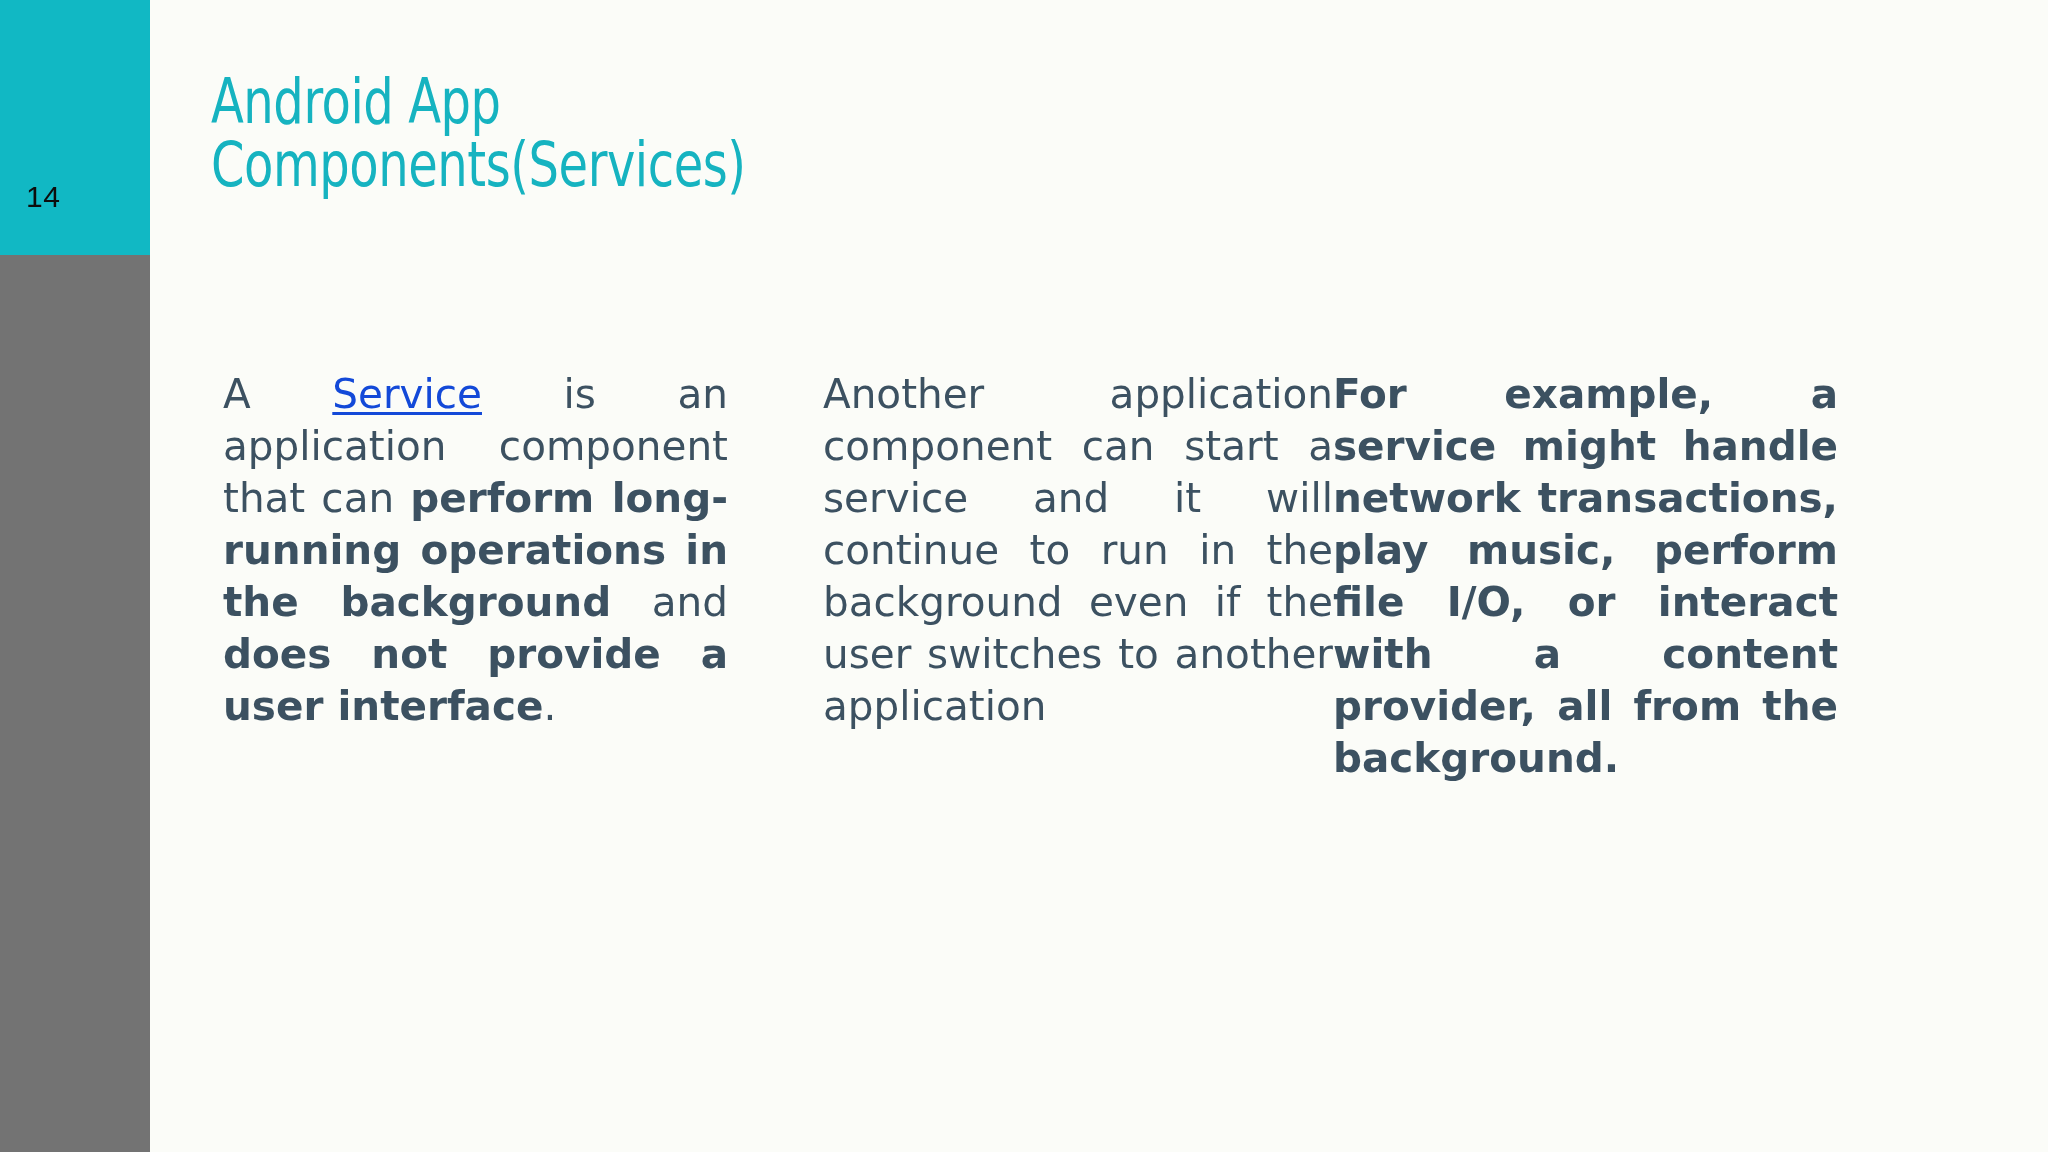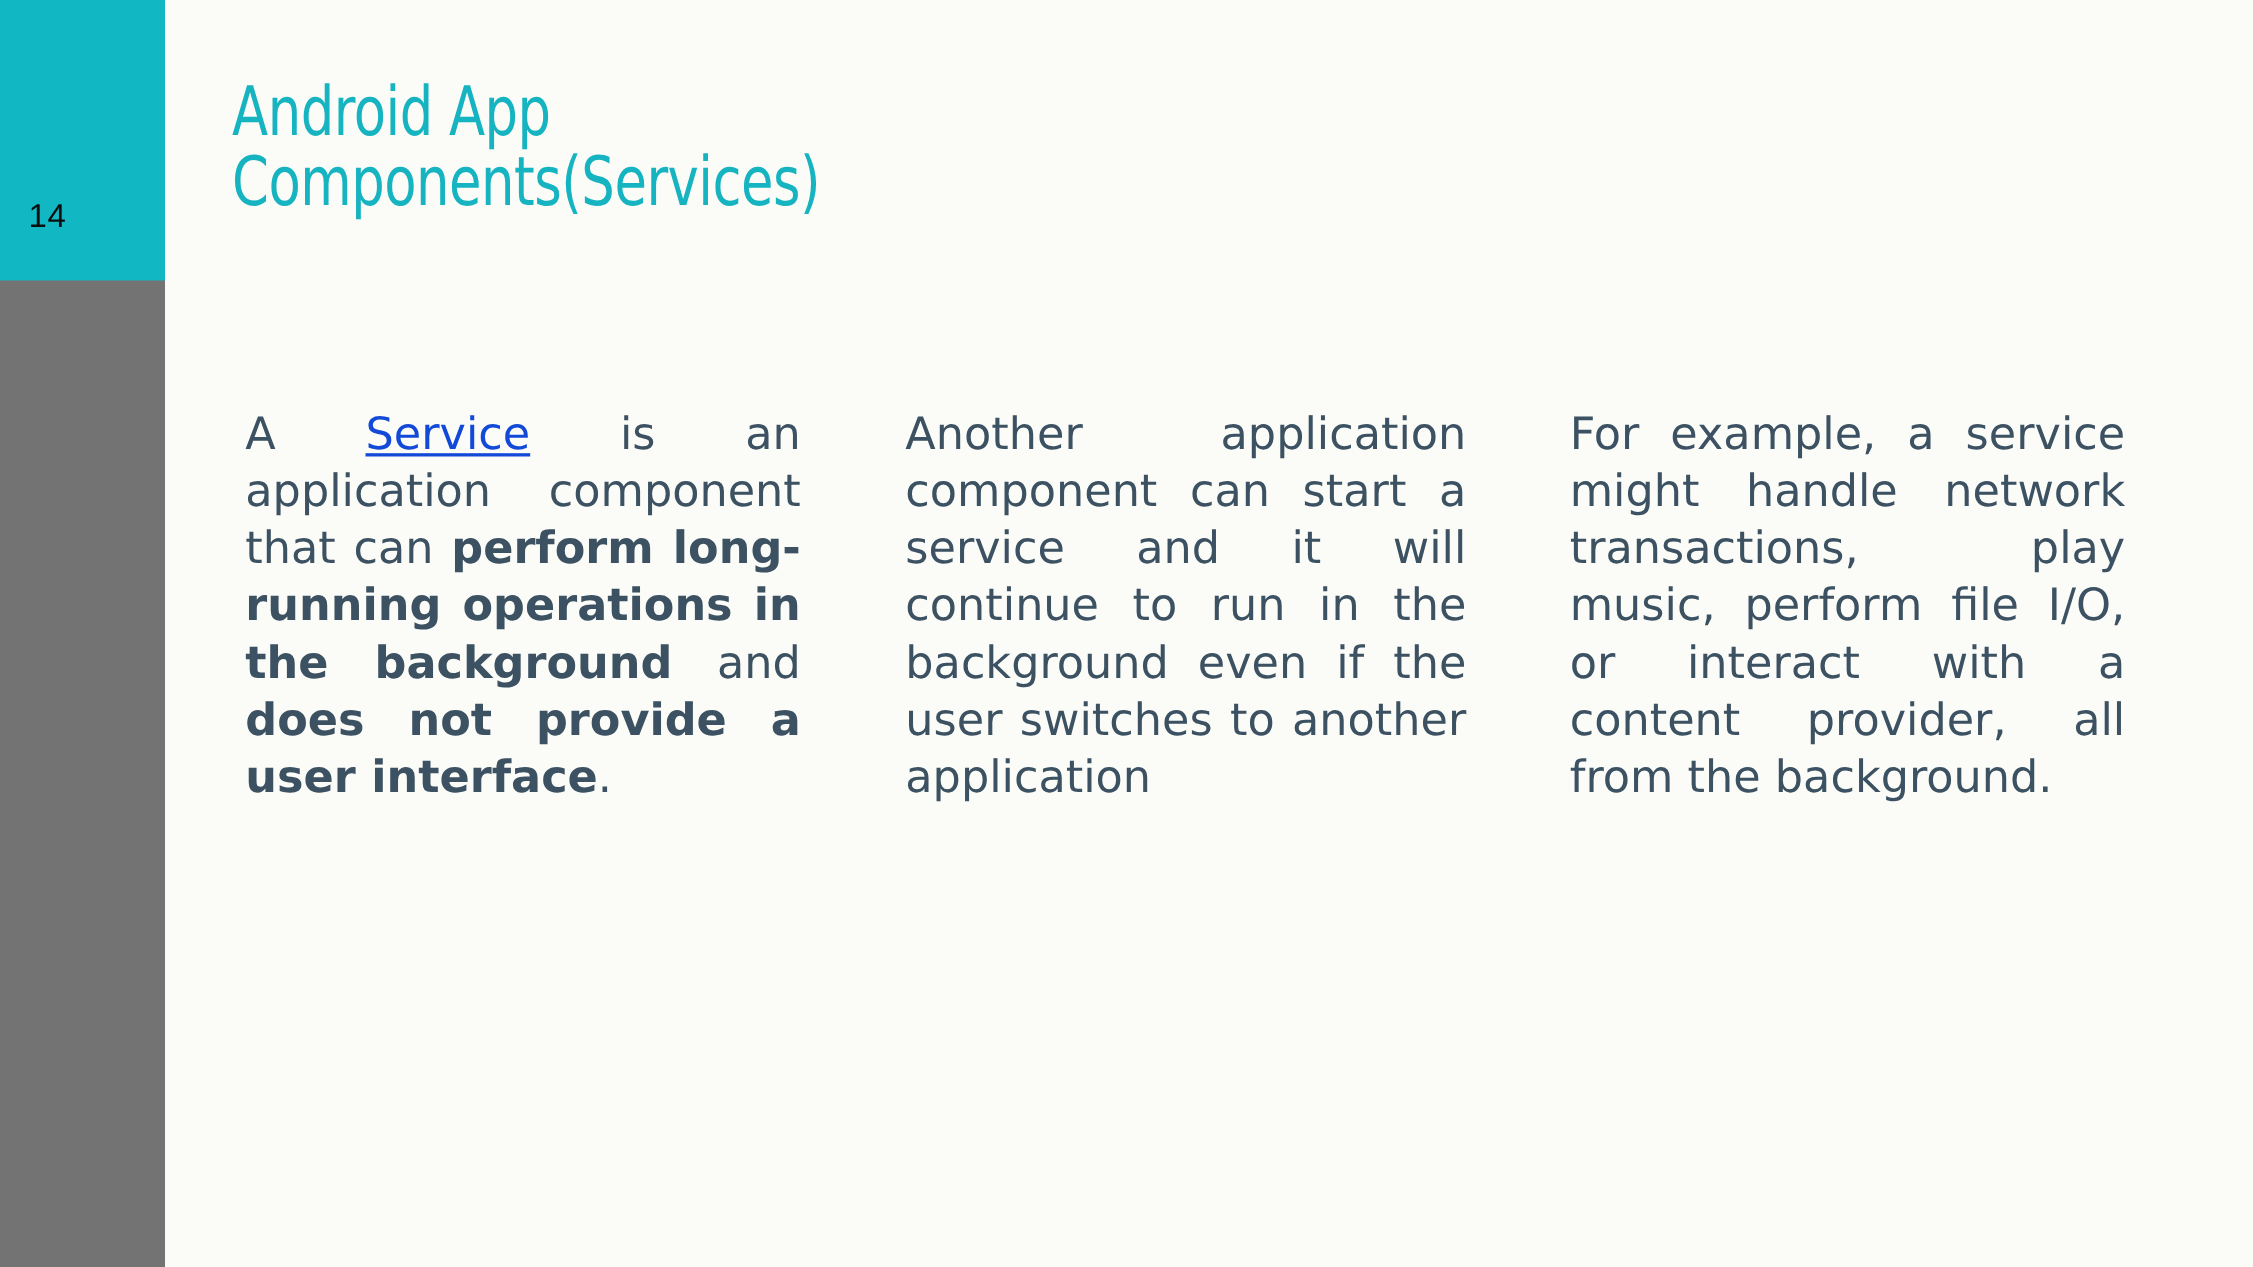--- a/index.html
+++ b/index.html
@@ -88,21 +88,21 @@
     line-height: 1.285;
     text-align: justify;
     text-justify: inter-word;
     font-family: "DejaVu Sans", "Liberation Sans", sans-serif;
     font-weight: 400;
     word-spacing: 0px;
     hyphens: none;
   }
   #col-1 { margin-left: 61px;  width: 505px; }
   #col-2 { margin-left: 95px;  width: 510px; }
-  #col-3 { margin-left: 94px;  width: 505px; }
+  #col-3 {  width: 505px; font-weight: bold; }
 
   .col b, .col strong {
     font-weight: 700;
   }
   .col a.link {
     color: #1349d8;
     text-decoration: underline;
     text-underline-offset: 4px;
     text-decoration-thickness: 2.5px;
   }

